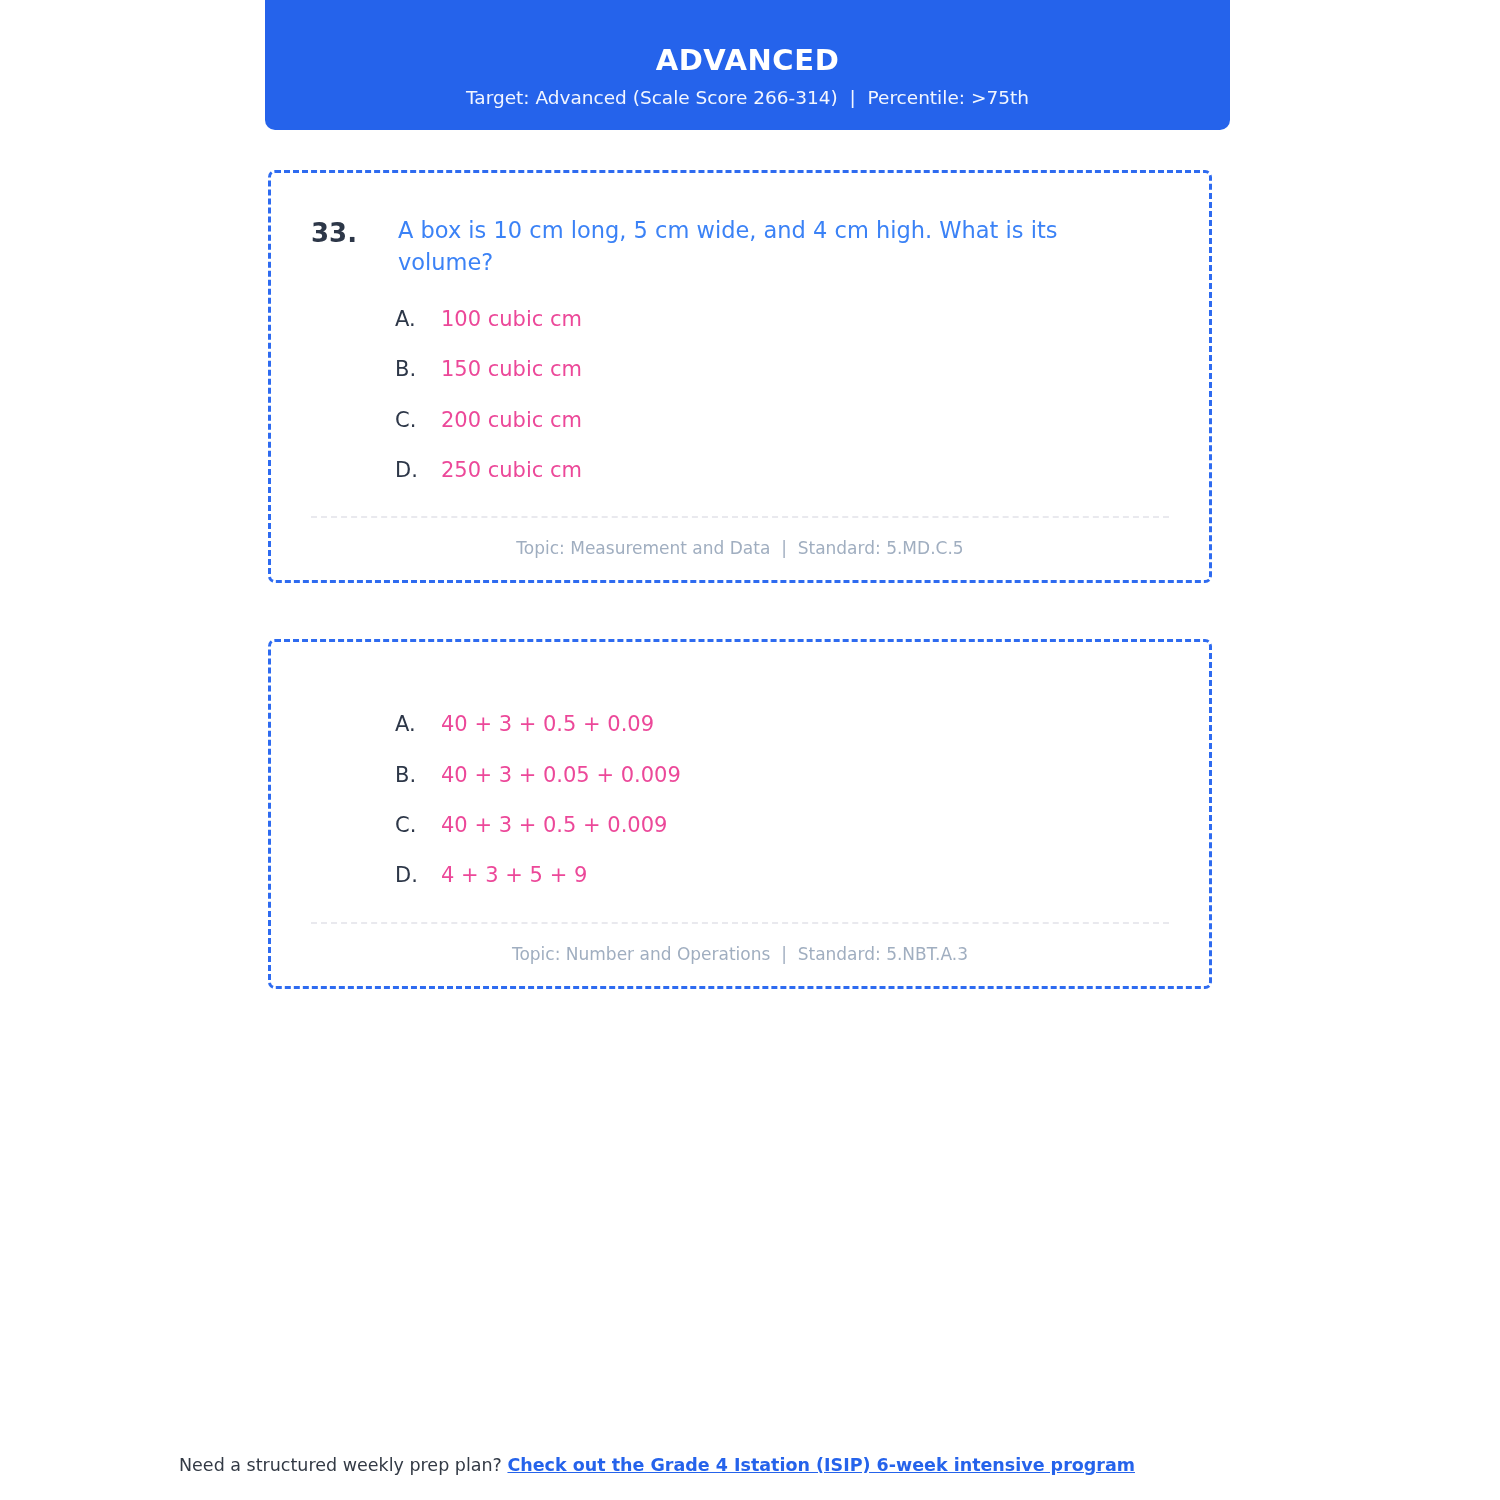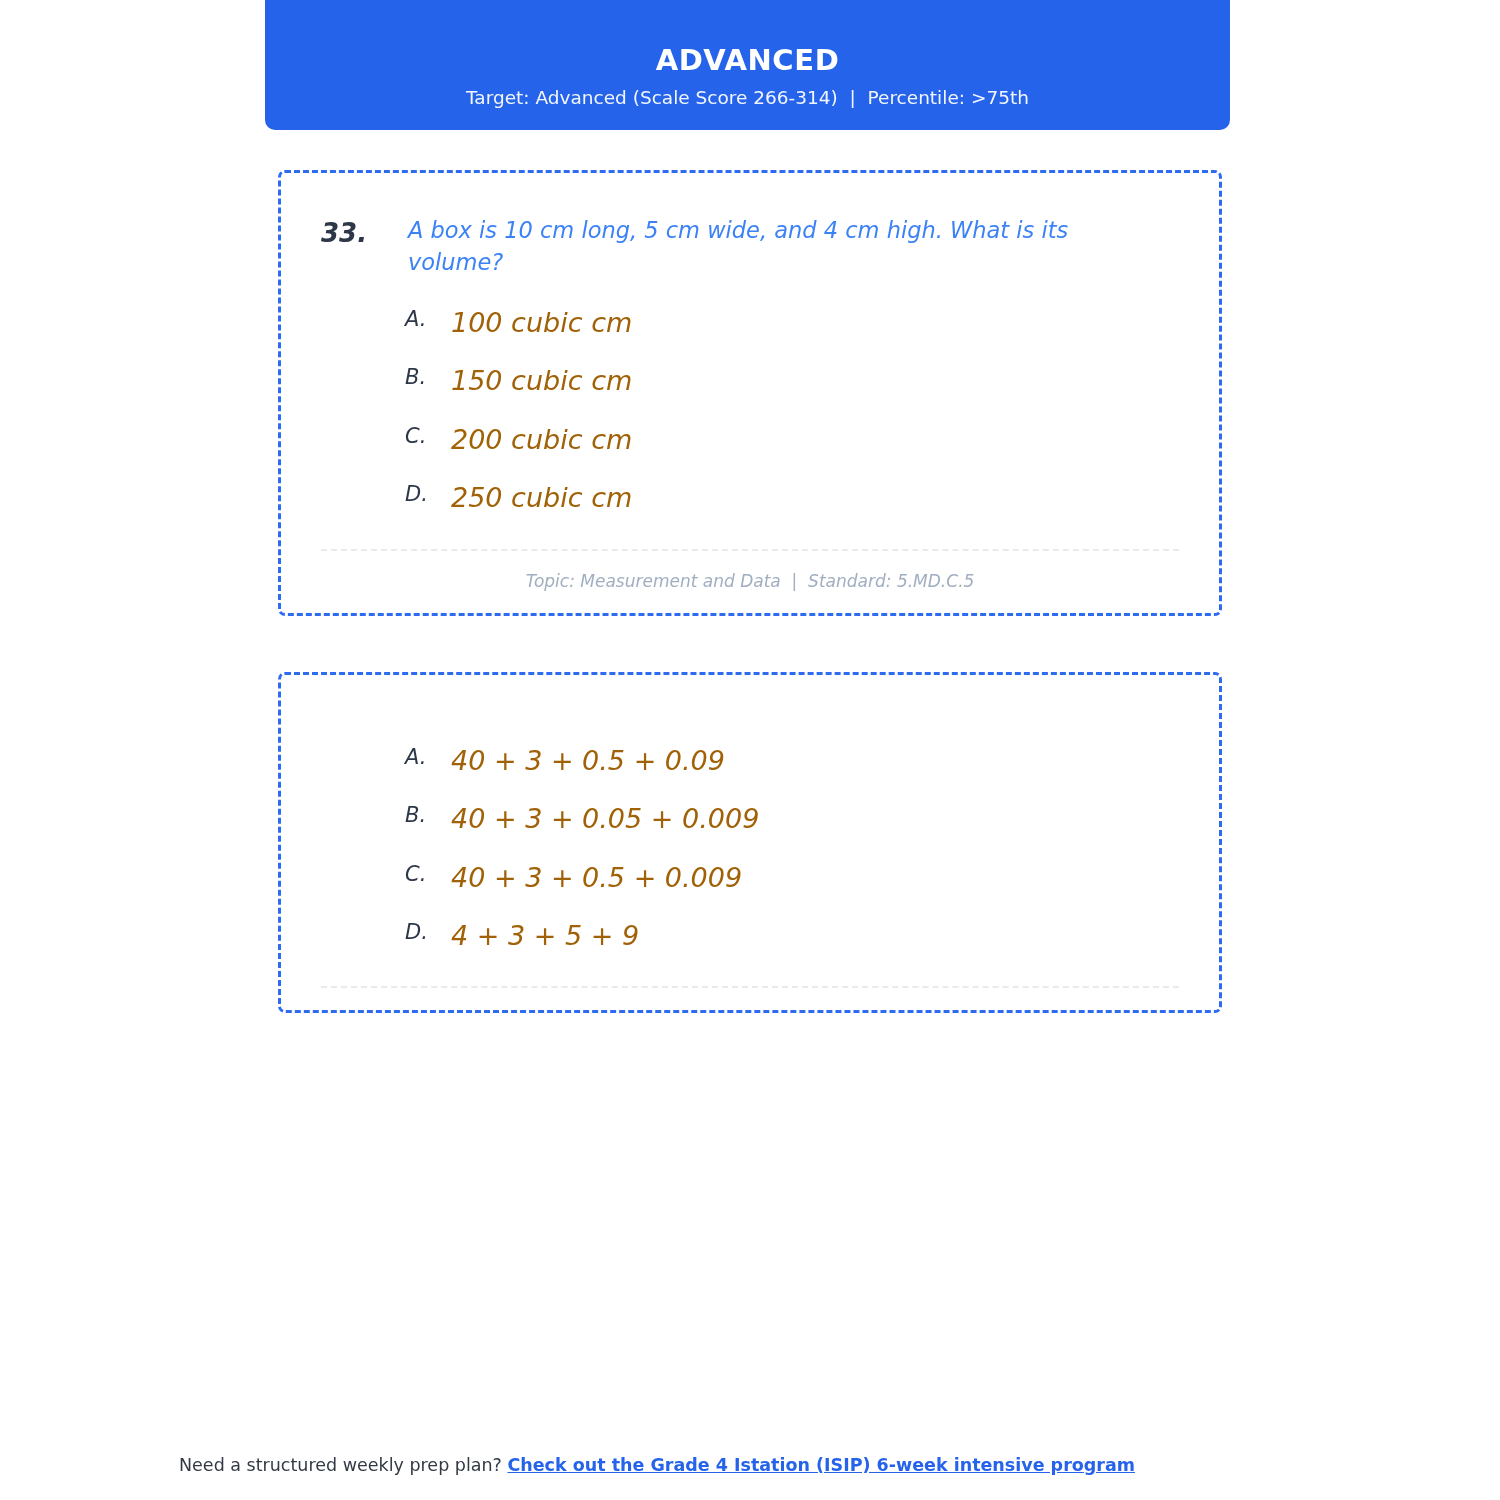--- a/index.html
+++ b/index.html
@@ -45,24 +45,23 @@
     font-size: 18.5px;
     font-weight: normal;
     margin-top: 10px;
     line-height: 1.2;
     white-space: pre;
   }
 
   
   .cards {
     position: absolute;
-    left: 278px;
+    left: 268px;
     top: 170px;
     width: 944px;
-    font-style: italic;
   }
 
   .qcard {
     border: 3px dashed #2e6bf0;
     border-radius: 7px;
     background: #ffffff;
     padding: 42px 40px 22px 40px;
     margin-bottom: 56px;
   }
 
@@ -98,22 +97,22 @@
   .option:last-child { margin-bottom: 0; }
   .opt-letter {
     flex: 0 0 auto;
     width: 46px;
     font-size: 21px;
     color: #2d3748;
     line-height: 1.35;
   }
   .opt-text {
     flex: 1 1 auto;
-    font-size: 27px;
-    color: #a16207;
+    font-size: 21px;
+    color: #ec4899;
     line-height: 1.35;
   }
 
   .meta-divider {
     margin-top: 32px;
     border-top: 2px dashed #e9e9ee;
   }
   .meta {
     text-align: center;
     font-size: 17px;
@@ -190,20 +189,21 @@
         <div class="option">
           <div class="opt-letter">C.</div>
           <div class="opt-text">40 + 3 + 0.5 + 0.009</div>
         </div>
         <div class="option">
           <div class="opt-letter">D.</div>
           <div class="opt-text">4 + 3 + 5 + 9</div>
         </div>
       </div>
       <div class="meta-divider"></div>
+      <div class="meta">Topic: Number and Operations  |  Standard: 5.NBT.A.3</div>
     </div>
 
   </div>
 
   <div class="footer">
     <span>Need a structured weekly prep plan? </span><a class="footer-link" href="#">Check out the Grade 4 Istation (ISIP) 6-week intensive program</a>
   </div>
 
 </div>
 

